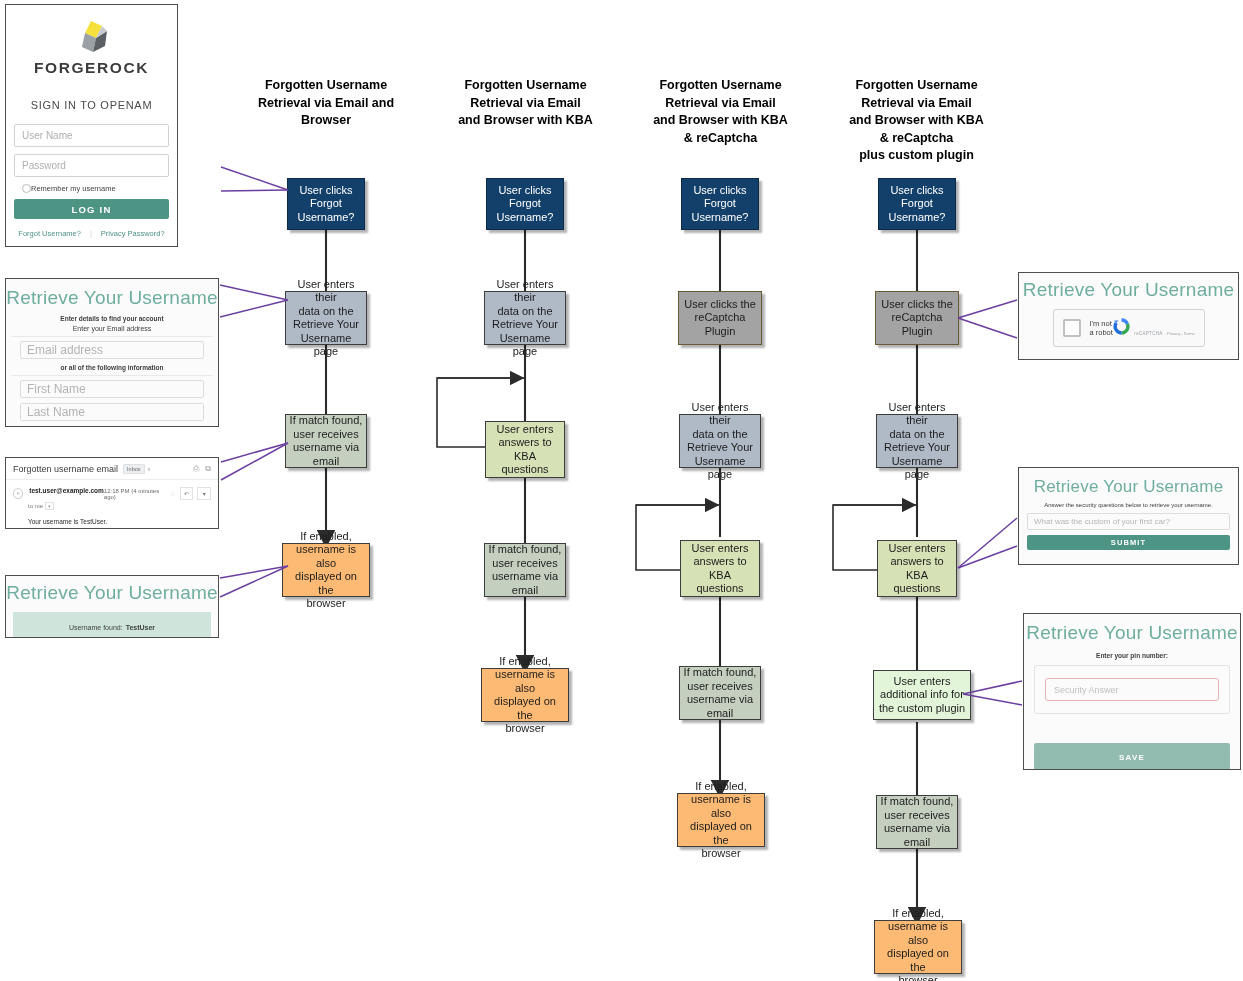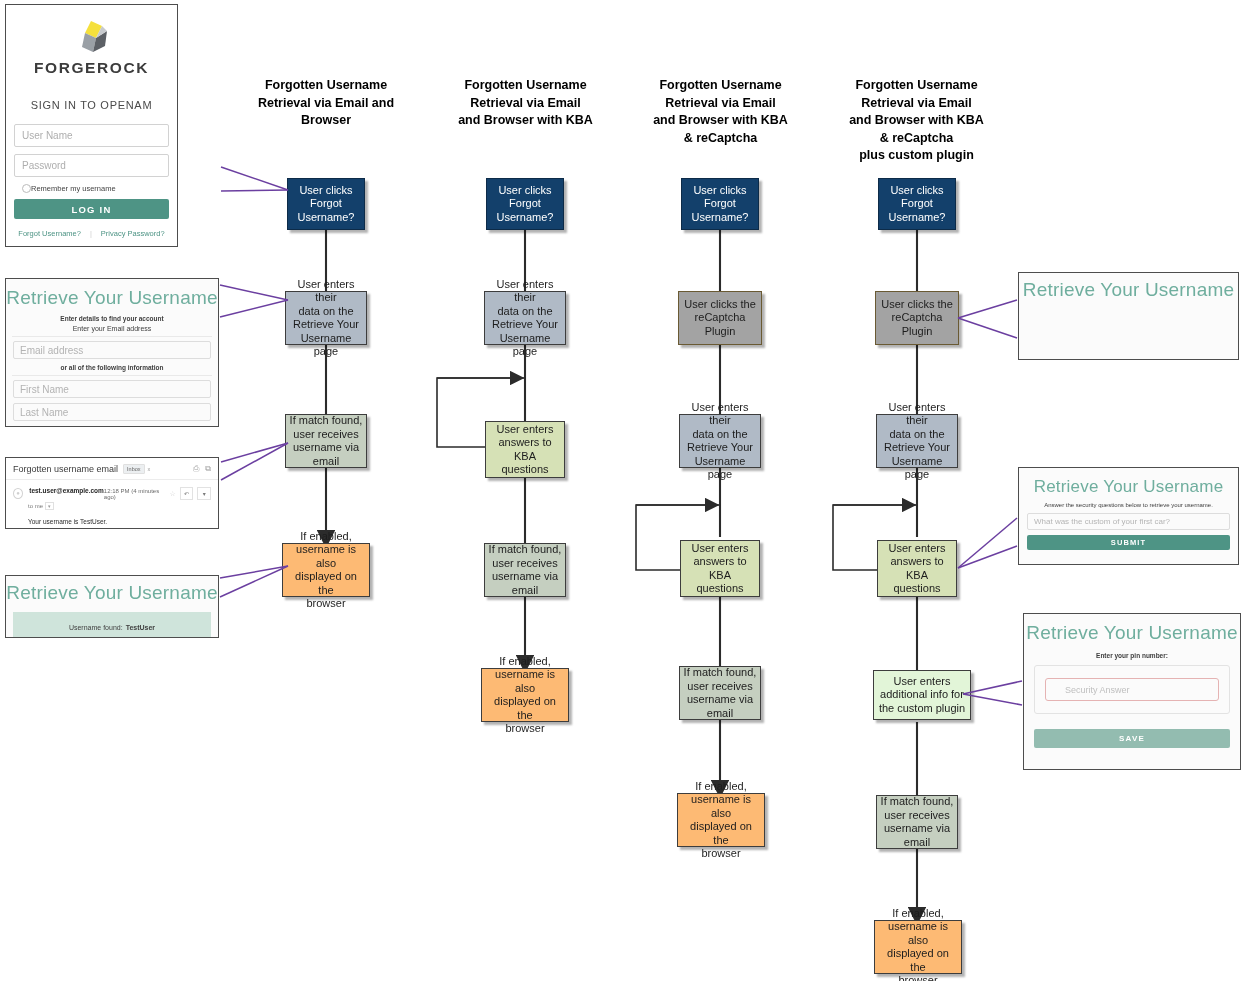--- a/index.html
+++ b/index.html
@@ -50,22 +50,22 @@
             margin-top:10px;font-size:7.5px;color:#4e9485;}
   .fr-sep{color:#cfcfcf;}
 
   
   .ryu-head{font-size:19px;color:#6fae9e;text-align:center;letter-spacing:.2px;
             padding:8px 0 6px;font-weight:400;}
   .ryu-head-sm{font-size:15px;}
   .ryu-sub{font-size:6.5px;color:#3d3d3d;text-align:center;font-weight:bold;}
   .ryu-sub2{font-size:7px;color:#3d3d3d;text-align:center;}
   .ryu-line{border-top:1px solid #e9e9e9;margin:4px 6px;}
-  .ryu-input{margin:0 7px 5px;height:16px;border:1px solid #ddd;border-radius:2px;
-             display:flex;align-items:center;padding-left:6px;font-size:10px;color:#b3b3b3;}
+  .ryu-input{margin:0 14px 5px;height:16px;border:1px solid #ddd;border-radius:2px;
+             display:flex;align-items:center;padding-left:6px;font-size:12px;color:#b3b3b3;}
   .ryu-btn{margin:2px 7px 7px;height:15px;background:#93bcb0;border-radius:2px;color:#fff;
            font-size:7.5px;letter-spacing:1.1px;display:flex;align-items:center;
            justify-content:center;font-weight:bold;}
   .ryu-found{margin:6px 7px 7px;background:#cfe4db;height:30px;display:flex;
              align-items:center;justify-content:center;font-size:7px;color:#3f3f3f;}
   .ryu-found b{margin-left:3px;}
 
   
   .cap-box{margin:8px auto 10px;width:152px;height:38px;border:1px solid #d3d3d3;
            border-radius:3px;background:#f9f9f9;display:flex;align-items:center;
@@ -82,22 +82,22 @@
   .kba-input{margin:0 8px 5px;height:15px;border:1px solid #ddd;border-radius:2px;
              display:flex;align-items:center;padding-left:6px;font-size:8px;color:#b5b5b5;}
   .kba-btn{margin:0 8px 8px;height:15px;background:#4e9485;border-radius:2px;color:#fff;
            font-size:7.5px;letter-spacing:1.1px;display:flex;align-items:center;
            justify-content:center;font-weight:bold;}
 
   
   .pin-label{font-size:6.5px;color:#3d3d3d;text-align:center;font-weight:bold;margin:8px 0 6px;}
   .pin-wrap{margin:0 10px;border:1px solid #e3e3e3;border-radius:3px;padding:12px 10px;}
   .pin-input{height:21px;border:1px solid #e5b3b3;border-radius:3px;display:flex;
-             align-items:center;padding-left:19px;font-size:9px;color:#bfbfbf;}
-  .pin-btn{margin:15px 10px 10px;height:19px;background:#93bcb0;border-radius:2px;color:#fff;
+             align-items:center;padding-left:8px;font-size:9px;color:#bfbfbf;}
+  .pin-btn{margin:29px 10px 10px;height:29px;background:#93bcb0;border-radius:2px;color:#fff;
            font-size:8px;letter-spacing:1.2px;display:flex;align-items:center;
            justify-content:center;font-weight:bold;}
 
   
   .em-hdr{display:flex;align-items:center;padding:6px 7px 5px;border-bottom:1px solid #ececec;}
   .em-subj{font-size:9px;color:#3c3c3c;text-align:right;}
   .em-chip{margin-left:5px;font-size:5.5px;background:#eceff1;color:#666;
            padding:1px 3px;border-radius:1px;border:1px solid #e0e0e0;}
   .em-chip2{margin-left:3px;font-size:5.5px;color:#999;}
   .em-icons{margin-left:auto;display:flex;gap:6px;color:#9b9b9b;font-size:8px;}
@@ -291,20 +291,36 @@
   <div class="panel panel-thick" style="left:5px;top:575px;width:214px;height:63px;background:#fbfbfb;">
     <div class="ryu-head" style="padding:6px 0 2px;">Retrieve Your Username</div>
     <div class="ryu-found">
       <span>Username found:</span>
       <b>TestUser</b>
     </div>
   </div>
 
   <div class="panel panel-thick" style="left:1018px;top:272px;width:221px;height:88px;background:#fbfbfb;">
     <div class="ryu-head" style="padding:6px 0 0;">Retrieve Your Username</div>
+    <div class="cap-box">
+      <span class="cap-check"></span>
+      <span class="cap-label">I'm not a robot</span>
+      <span class="cap-brand">
+        <span class="cap-logo">
+          <svg viewBox="0 0 17 17" width="17" height="17">
+            <path d="M8.5,2 A6.5,6.5 0 0,1 14.4,6" stroke="#4285f4" stroke-width="3.4" fill="none"></path>
+            <path d="M14.4,6 A6.5,6.5 0 0,1 8.5,15" stroke="#34a853" stroke-width="3.4" fill="none"></path>
+            <path d="M8.5,15 A6.5,6.5 0 0,1 3.2,5" stroke="#1e6fd9" stroke-width="3.4" fill="none"></path>
+            <path d="M3.2,5 L1,2.5 L5.6,2.6 Z" fill="#4285f4"></path>
+          </svg>
+        </span>
+        <span class="cap-t1">reCAPTCHA</span>
+        <span class="cap-t2">Privacy - Terms</span>
+      </span>
+    </div>
   </div>
 
   <div class="panel panel-thick" style="left:1018px;top:467px;width:221px;height:98px;background:#fbfbfb;">
     <div class="ryu-head ryu-head-sm" style="padding:9px 0 3px;font-size:17px;">Retrieve Your Username</div>
     <div class="kba-q">Answer the security questions below to retrieve your username.</div>
     <div class="kba-input">What was the custom of your first car?</div>
     <div class="kba-btn">SUBMIT</div>
   </div>
 
   <div class="panel panel-thick" style="left:1023px;top:613px;width:218px;height:157px;background:#fbfbfb;">

